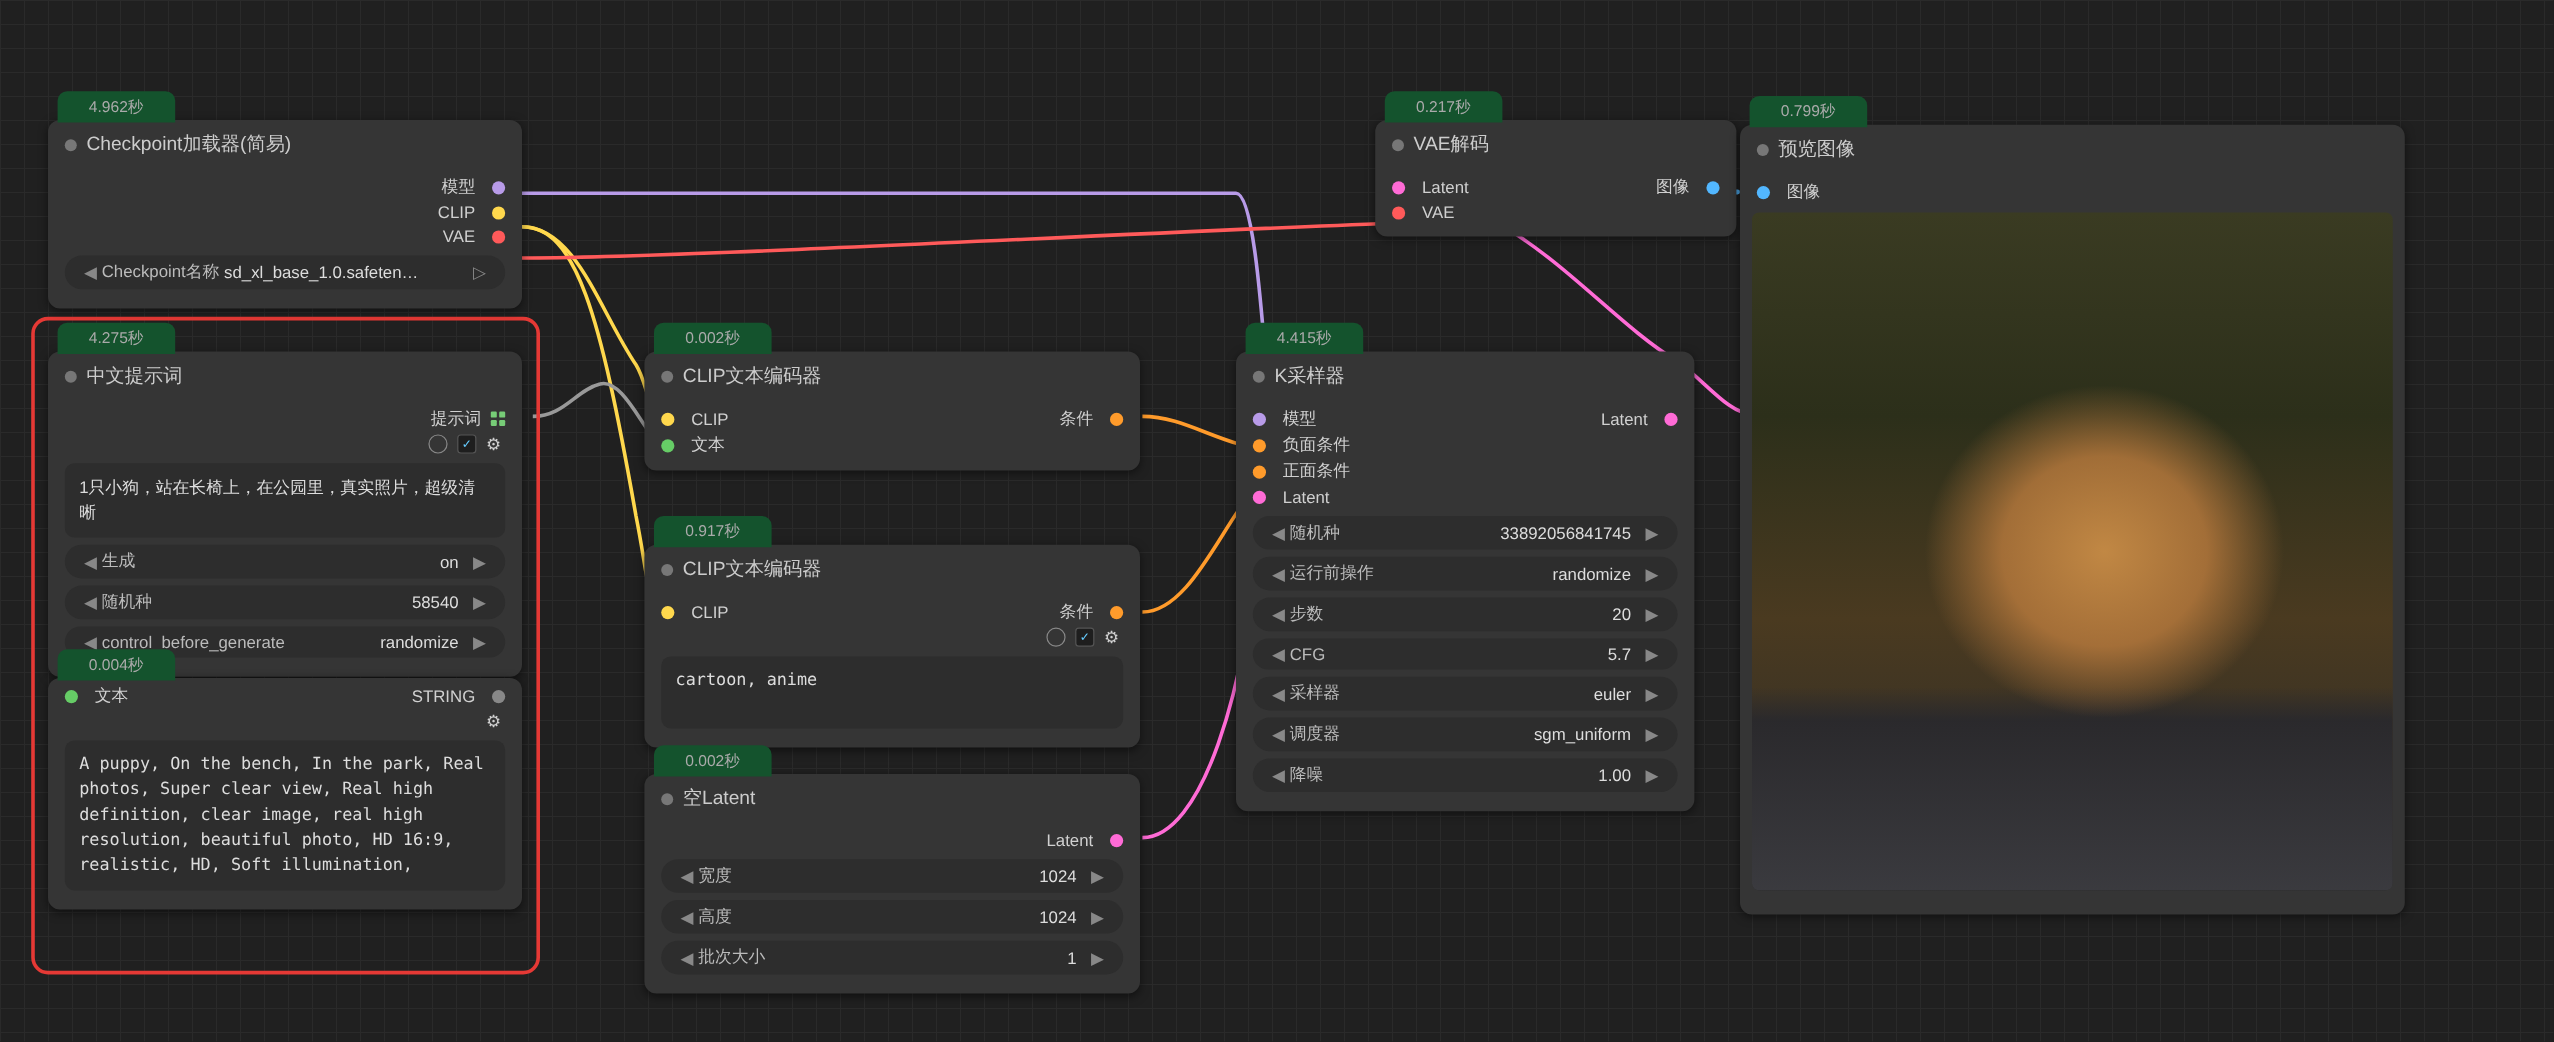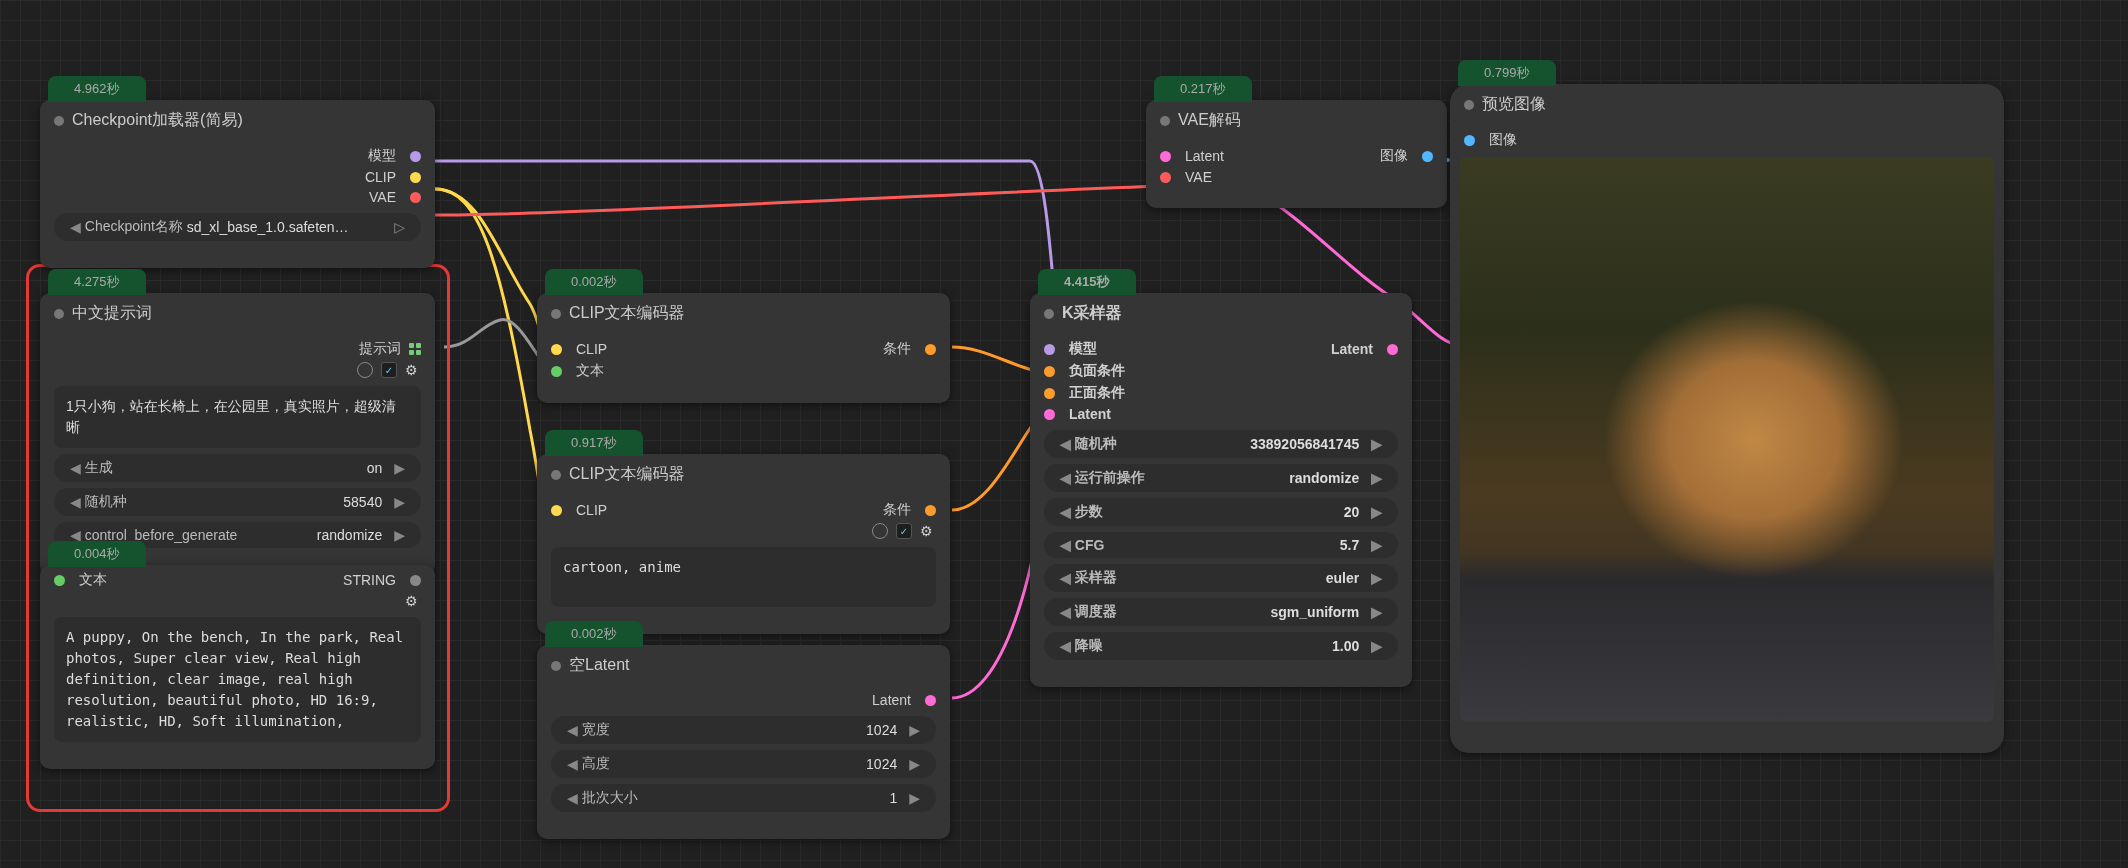--- a/index.html
+++ b/index.html
@@ -2,21 +2,21 @@
 <html><head>
 <meta charset="utf-8">
 <style>
 html,body{margin:0;padding:0;width:2128px;height:868px;background:#202020;font-family:-apple-system,BlinkMacSystemFont,"Segoe UI",Arial,sans-serif;font-size:14px;color:#d0d0d0;overflow:hidden;}
 .canvas{position:relative;width:100%;height:100%;background-image:linear-gradient(#2a2a2a 1px,transparent 1px),linear-gradient(90deg,#2a2a2a 1px,transparent 1px);background-size:20px 20px;}
 svg.wires{position:absolute;inset:0;pointer-events:none;}
 .node{position:absolute;background:#353535;border-radius:10px;box-shadow:0 2px 8px rgba(0,0,0,.5);}
 .node .badge{position:absolute;top:-24px;left:8px;background:#14532d;border-radius:8px 8px 0 0;padding:4px 26px;font-size:13px;color:#aaa;}
 .node .title{display:flex;align-items:center;gap:8px;padding:10px 14px;font-size:16px;color:#ccc;}
 .node .dot{width:10px;height:10px;border-radius:50%;background:#777;display:inline-block;}
-.node .body{padding:4px 0 21px;}
+.node .body{padding:4px 0 10px;}
 .row{display:flex;align-items:center;justify-content:space-between;padding:2px 14px;font-size:14px;position:relative;}
 .row .left{display:flex;align-items:center;gap:8px;}
 .row .right{display:flex;align-items:center;gap:8px;}
 .port{width:11px;height:11px;border-radius:50%;display:inline-block;}
 .port.out{margin-left:6px;}
 .port.in{margin-right:6px;}
 .widget{margin:6px 14px;background:#2d2d2d;border-radius:14px;padding:5px 12px;display:flex;align-items:center;justify-content:space-between;font-size:14px;color:#bbb;}
 .widget .arrow{color:#888;cursor:pointer;padding:0 4px;}
 .widget .wlabel{flex:0 0 auto;}
 .widget .wval{flex:1;text-align:right;color:#ddd;padding-right:8px;}
@@ -243,21 +243,21 @@
         </div>
     <div class="widget">
           <span class="arrow">◀</span>
           <span class="wlabel">批次大小</span>
           <span class="wval">1</span>
           <span class="arrow">▶</span>
         </div>
   </div>
 </div>
 
-<div class="node" style="left:1030px;top:293px;width:382px;font-weight:bold;">
+<div class="node" style="left:1030px;top:293px;width:382px;">
   <div class="badge">4.415秒</div>
   <div class="title">
         <span class="dot"></span>
         <span>K采样器</span>
       </div>
   <div class="body">
     <div class="row">
           <span class="left">
             <span class="port in" style="background:#b89be8"></span>
             <span>模型</span>
@@ -353,21 +353,21 @@
     <div class="row">
           <span class="left">
             <span class="port in" style="background:#ff5a5a"></span>
             <span>VAE</span>
           </span>
           <span></span>
         </div>
   </div>
 </div>
 
-<div class="node" style="left:1450px;top:84px;width:554px;border-radius:19px;">
+<div class="node" style="left:1450px;top:104px;width:554px;">
   <div class="badge">0.799秒</div>
   <div class="title">
         <span class="dot"></span>
         <span>预览图像</span>
       </div>
   <div class="body">
     <div class="row">
           <span class="left">
             <span class="port in" style="background:#52b7ff"></span>
             <span>图像</span>

